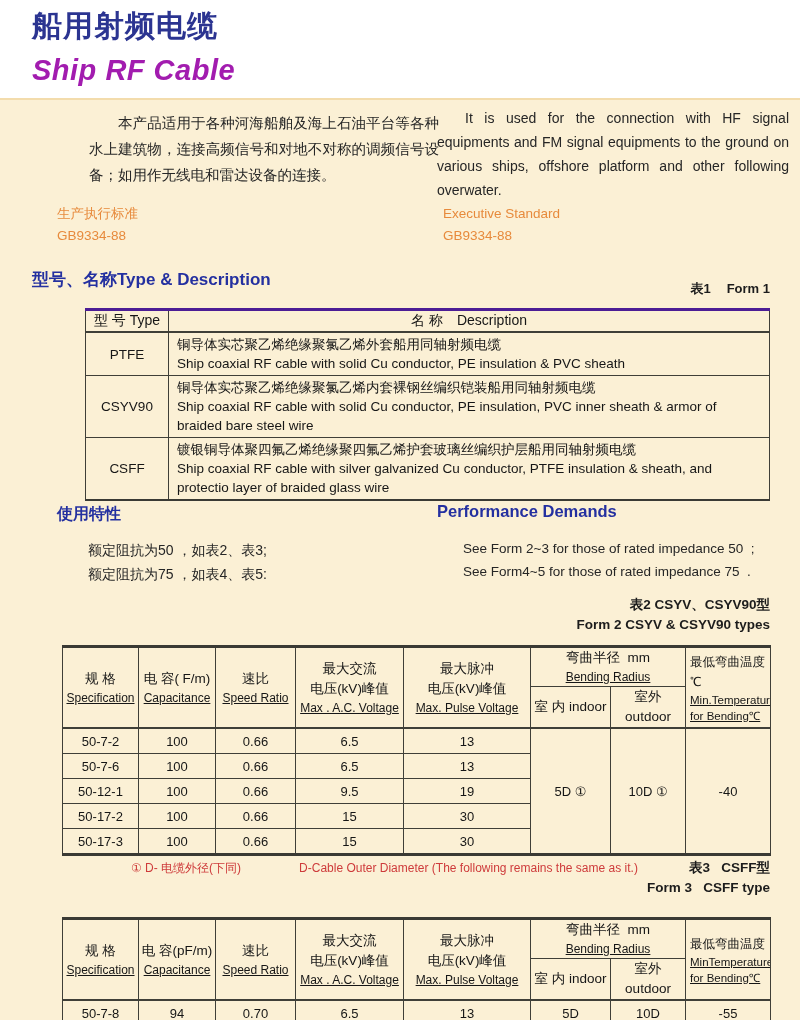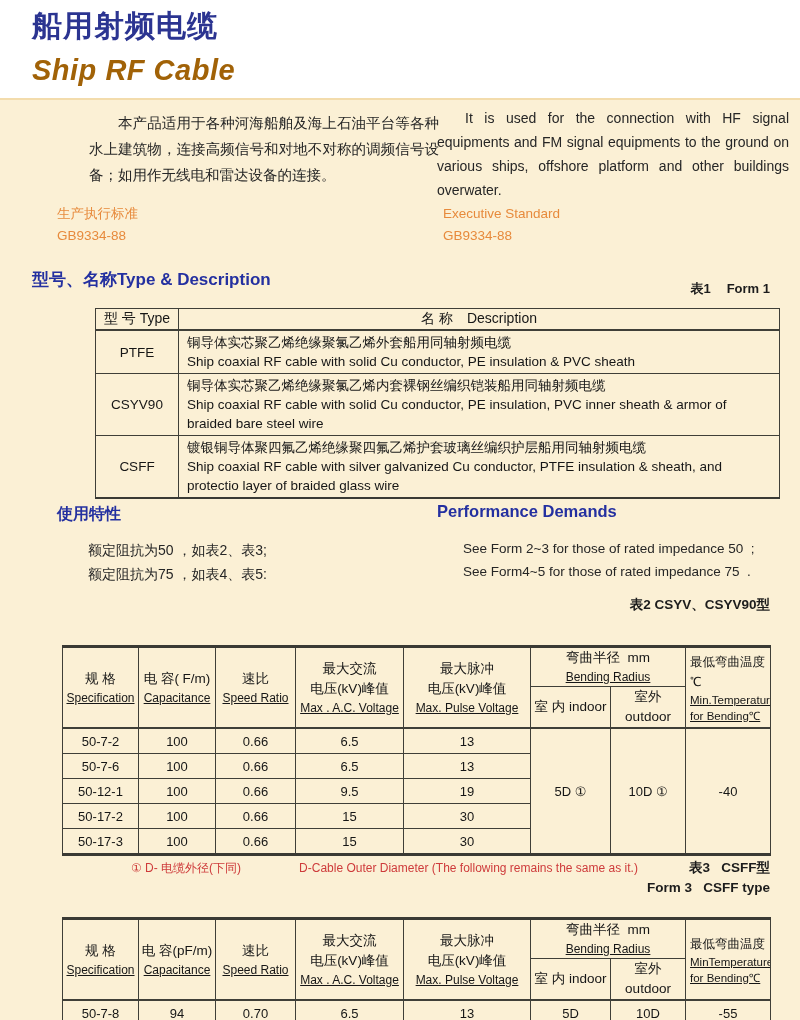--- a/index.html
+++ b/index.html
@@ -2,21 +2,21 @@
 <html><head>
 <meta charset="utf-8">
 <style>
   html,body{margin:0;padding:0;}
   body{width:800px;height:1020px;font-family:"Liberation Sans",sans-serif;background:#ffffff;}
   .page{position:relative;width:800px;height:1020px;overflow:hidden;background:#ffffff;}
 
   
   .masthead{position:absolute;left:0;top:0;width:800px;height:119px;background:#ffffff;padding-left:44px;}
   .title-zh{position:absolute;left:32px;top:6px;margin:0;font-size:30px;font-weight:bold;color:#2B3491;letter-spacing:1px;}
-  .title-en{position:absolute;left:32px;top:54px;margin:0;font-size:29px;font-weight:bold;font-style:italic;color:#a16207;letter-spacing:.5px;}
+  .title-en{position:absolute;left:32px;top:54px;margin:0;font-size:29px;font-weight:bold;font-style:italic;color:#a21caf;letter-spacing:.5px;}
 
   
   .body-area{position:absolute;left:0;top:98px;width:800px;height:922px;background:#FBF0D5;border-top:2px solid #F3DCAC;}
   .abs{position:absolute;}
 
   .intro{margin:0;font-size:14.5px;line-height:26px;color:#262626;text-indent:2em;text-align:justify;}
   .intro-zh{left:55px;top:10px;width:350px;margin-left:34px;}
   .intro-en{left:437px;top:6px;width:352px;font-size:14px;line-height:24px;}
   .std{font-size:13.5px;line-height:22px;color:#E78A3C;}
   .std-zh{left:57px;top:103px;}
@@ -26,21 +26,21 @@
   .sec1-head{left:32px;top:168px;font-size:17px;}
   .sec1-head .en{}
   .tbl-caption{font-weight:bold;color:#1c1c1c;font-size:13px;}
   .t1-caption{right:30px;top:180px;}
   .t1-caption .en{margin-left:16px;}
 
   
   table{border-collapse:collapse;table-layout:fixed;background:transparent;}
   th,td{border:1px solid #3f3f38;color:#161616;overflow:hidden;}
 
-  .t1{left:85px;top:208px;width:685px;border-top:1px solid #4c1d95;border-bottom:2px solid #3a3a34;margin-left:10px;}
+  .t1{left:85px;top:208px;width:685px;border-top:3px solid #4c1d95;border-bottom:2px solid #3a3a34;}
   .t1 th{font-size:14px;font-weight:normal;height:20px;padding:0 6px;border-bottom-width:2px;}
   .t1 td.type{width:70px;text-align:center;font-size:13.5px;}
   .t1 td.desc{padding:2px 8px;font-size:13.5px;line-height:19px;text-align:left;}
   .t1 tr.r1 td{height:38px;}
   .t1 tr.r2 td{height:38px;}
   .t1 tr.r3 td{height:51px;}
   .hdr-gap{display:inline-block;width:14px;}
 
   .sec2-zh-head{left:57px;top:404px;font-size:16px;}
   .sec2-en-head{left:437px;top:402px;font-size:16.5px;}
@@ -81,21 +81,21 @@
 <div class="page">
 
   <header class="masthead">
     <h1 class="title-zh">船用射频电缆</h1>
     <h2 class="title-en">Ship RF Cable</h2>
   </header>
 
   <div class="body-area">
 
     <p class="abs intro intro-zh">本产品适用于各种河海船舶及海上石油平台等各种水上建筑物，连接高频信号和对地不对称的调频信号设备；如用作无线电和雷达设备的连接。</p>
-    <p class="abs intro intro-en">It is used for the connection with HF signal equipments and FM signal equipments to the ground on various ships, offshore platform and other buildings overwater.</p>
+    <p class="abs intro intro-en">It is used for the connection with HF signal equipments and FM signal equipments to the ground on various ships, offshore platform and other following overwater.</p>
 
     <div class="abs std std-zh">
       <div>生产执行标准</div>
       <div>GB9334-88</div>
     </div>
     <div class="abs std std-en">
       <div>Executive Standard</div>
       <div>GB9334-88</div>
     </div>
 
@@ -146,20 +146,21 @@
       <div>额定阻抗为50&nbsp;，如表2、表3;</div>
       <div>额定阻抗为75&nbsp;，如表4、表5:</div>
     </div>
     <div class="abs sec2-lines sec2-en-lines">
       <div>See Form 2~3 for those of rated impedance 50&nbsp;&nbsp;;</div>
       <div>See Form4~5 for those of rated impedance 75&nbsp;&nbsp;.</div>
     </div>
 
     <div class="abs f-caption f2-caption">
       <div>表2 CSYV、CSYV90型</div>
+      <div>Form 2  CSYV &amp; CSYV90 types</div>
     </div>
 
     <table class="abs spec-table t2">
       <colgroup>
         <col class="c-spec">
           <col class="c-cap">
           <col class="c-ratio">
           <col class="c-ac">
         <col class="c-pulse">
           <col class="c-in">

